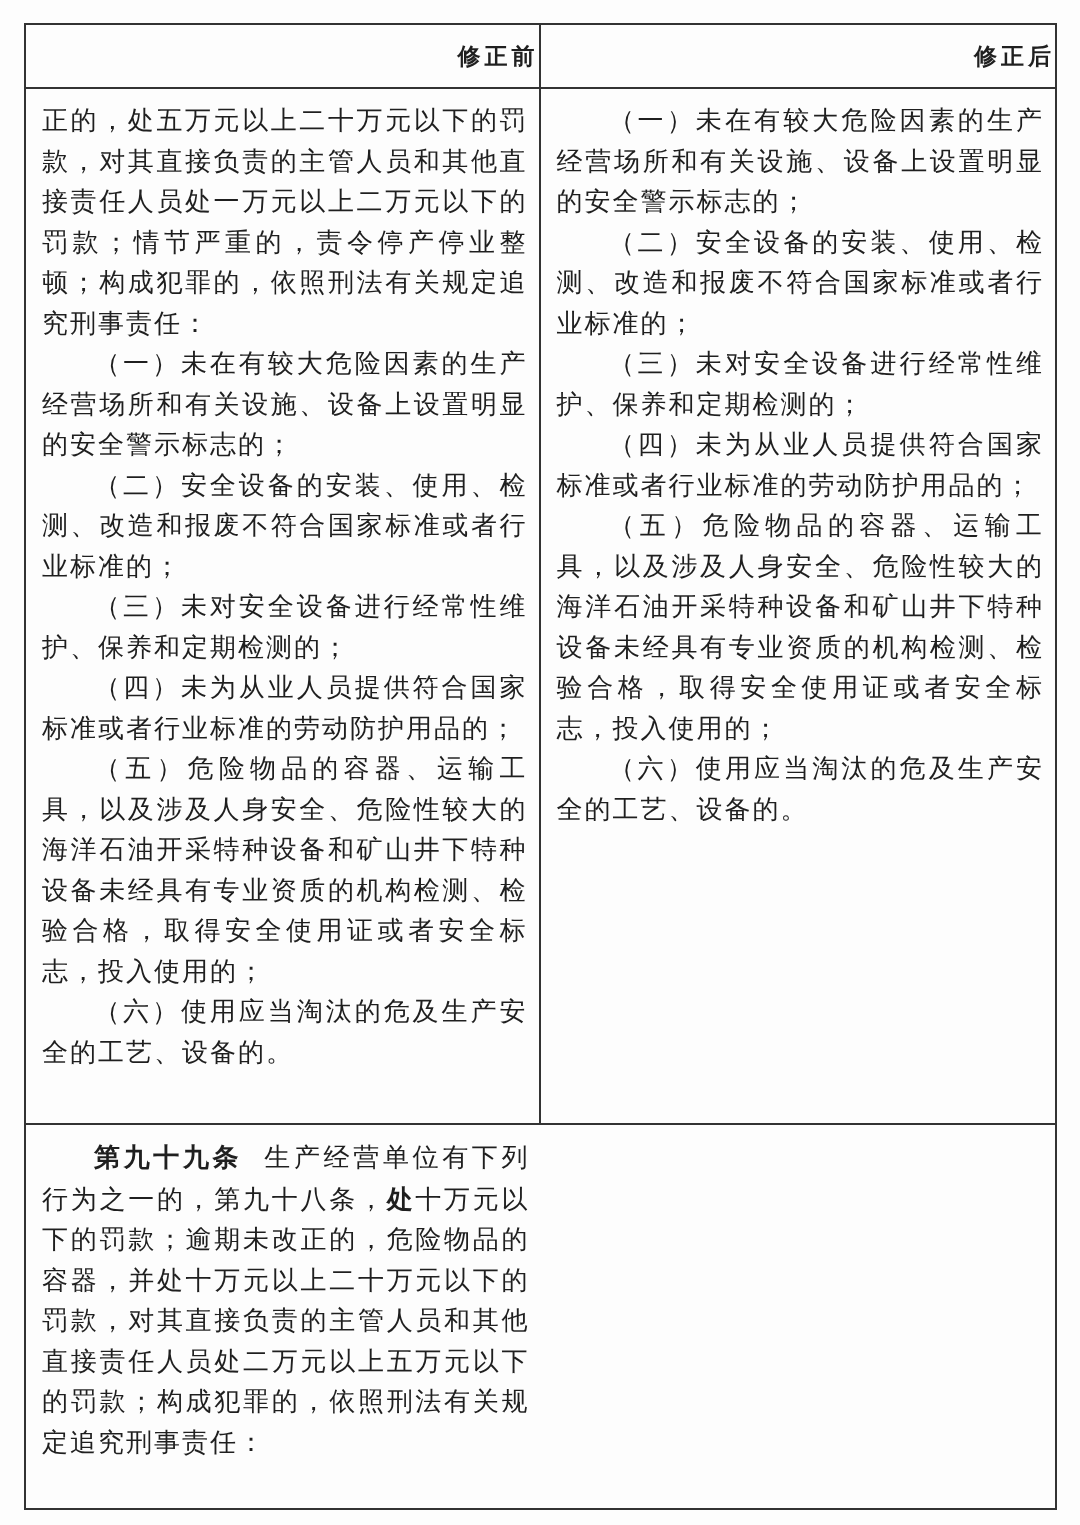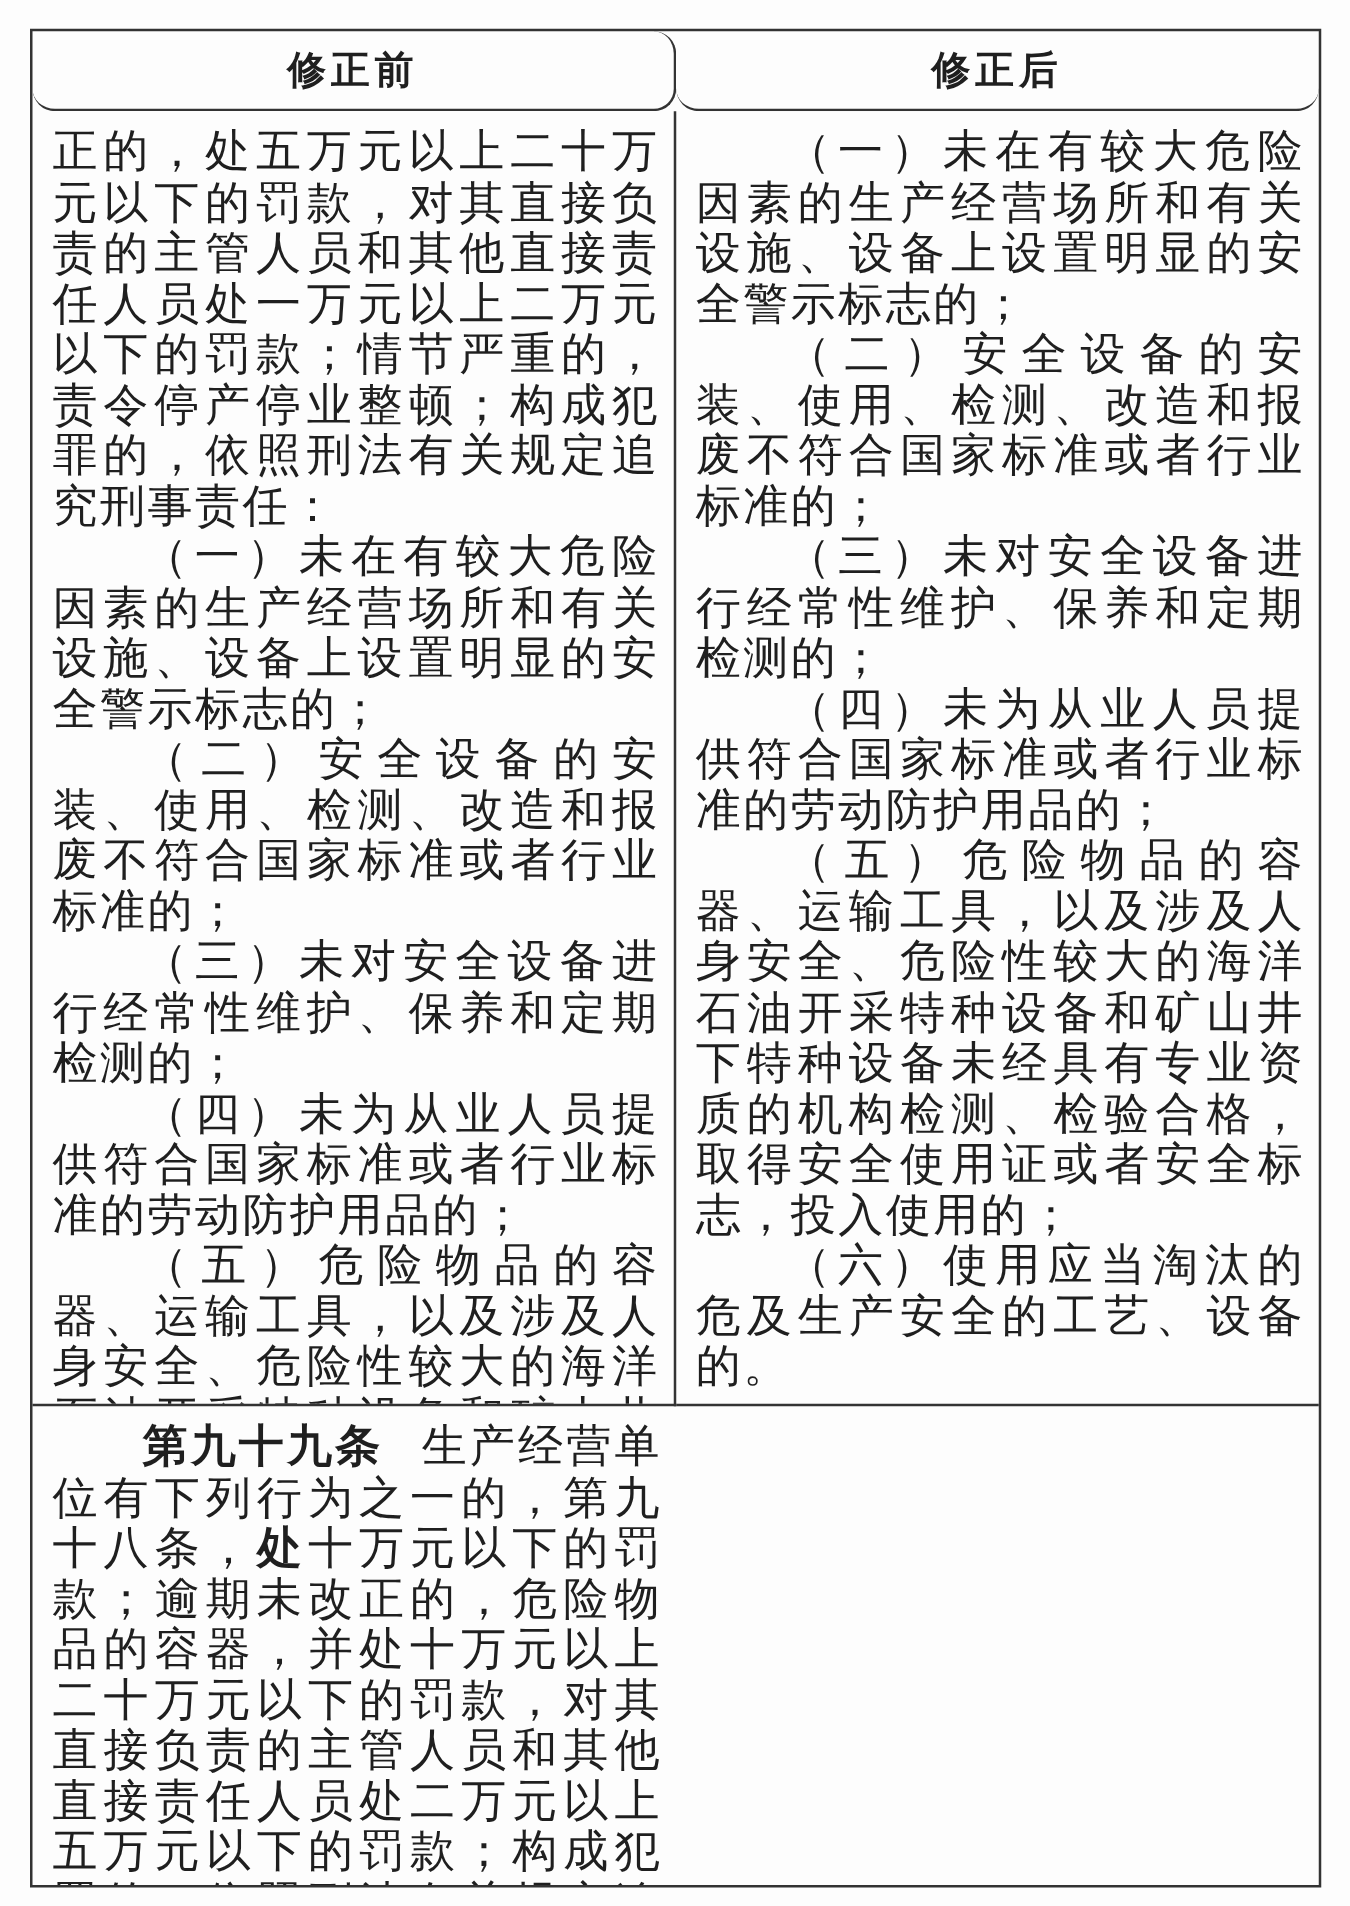--- a/index.html
+++ b/index.html
@@ -22,30 +22,29 @@
     border:2.5px solid var(--border);
     background:#fdfdfd;
     display:grid;
     grid-template-columns:1fr 1fr;
     grid-template-rows:64px 1036px 1fr;
   }
   .cell{box-sizing:border-box;overflow:hidden;}
   .col-left{border-right:2px solid var(--border);}
   .header-cell{
     border-bottom:2px solid var(--border);
-    display:flex;align-items:center;justify-content:center;
+    display:flex;align-items:center;justify-content:flex-end;
     font-weight:700;
-    font-size:31px;
+    font-size:23px;
     letter-spacing:4px;
     font-family:"Liberation Sans","DejaVu Sans",sans-serif;
-    border-radius:18px;
   }
   .body-cell{
     padding:12px 11px 0 16px;
-    font-size:36px;
+    font-size:26px;
     line-height:40.5px;
     letter-spacing:2px;
   }
   .row1-cell{border-bottom:2px solid var(--border);}
   .body-cell p{
     margin:0;
     text-align:justify;
     text-justify:inter-character;
   }
   .indent{text-indent:2em;}

